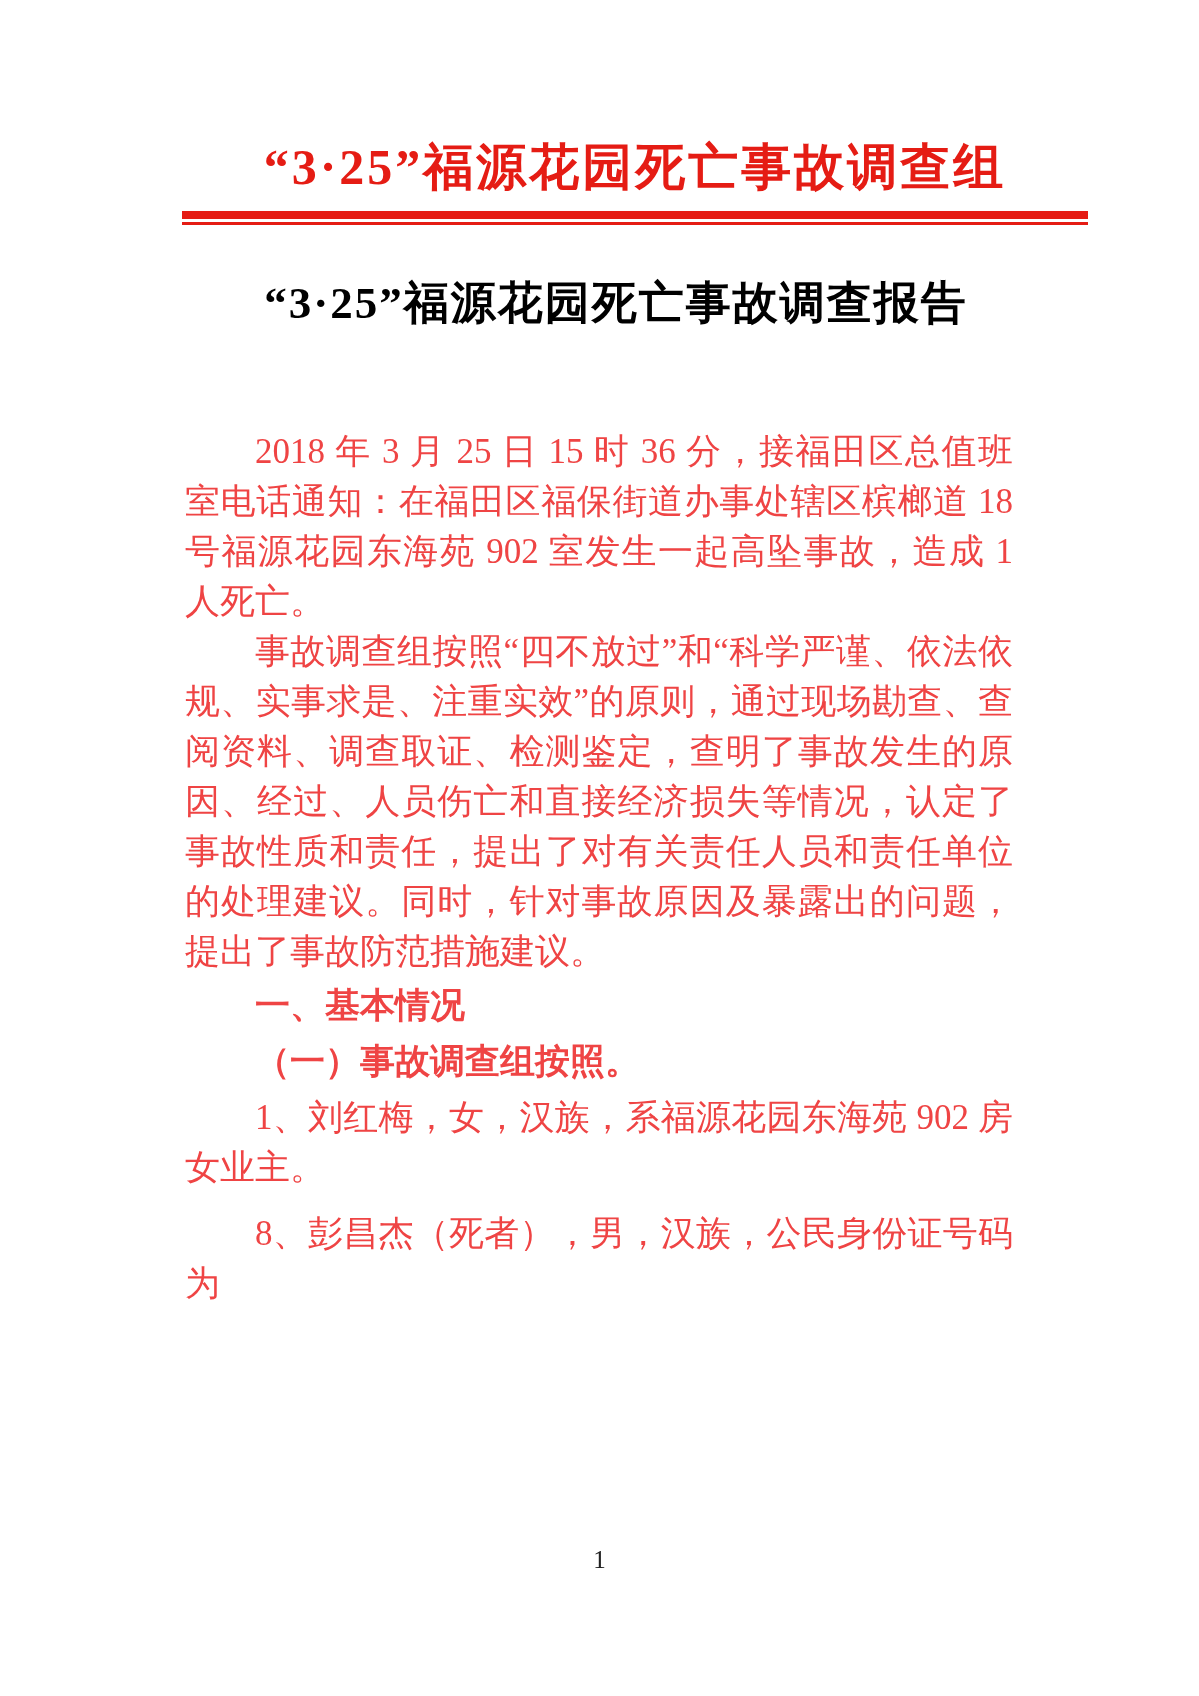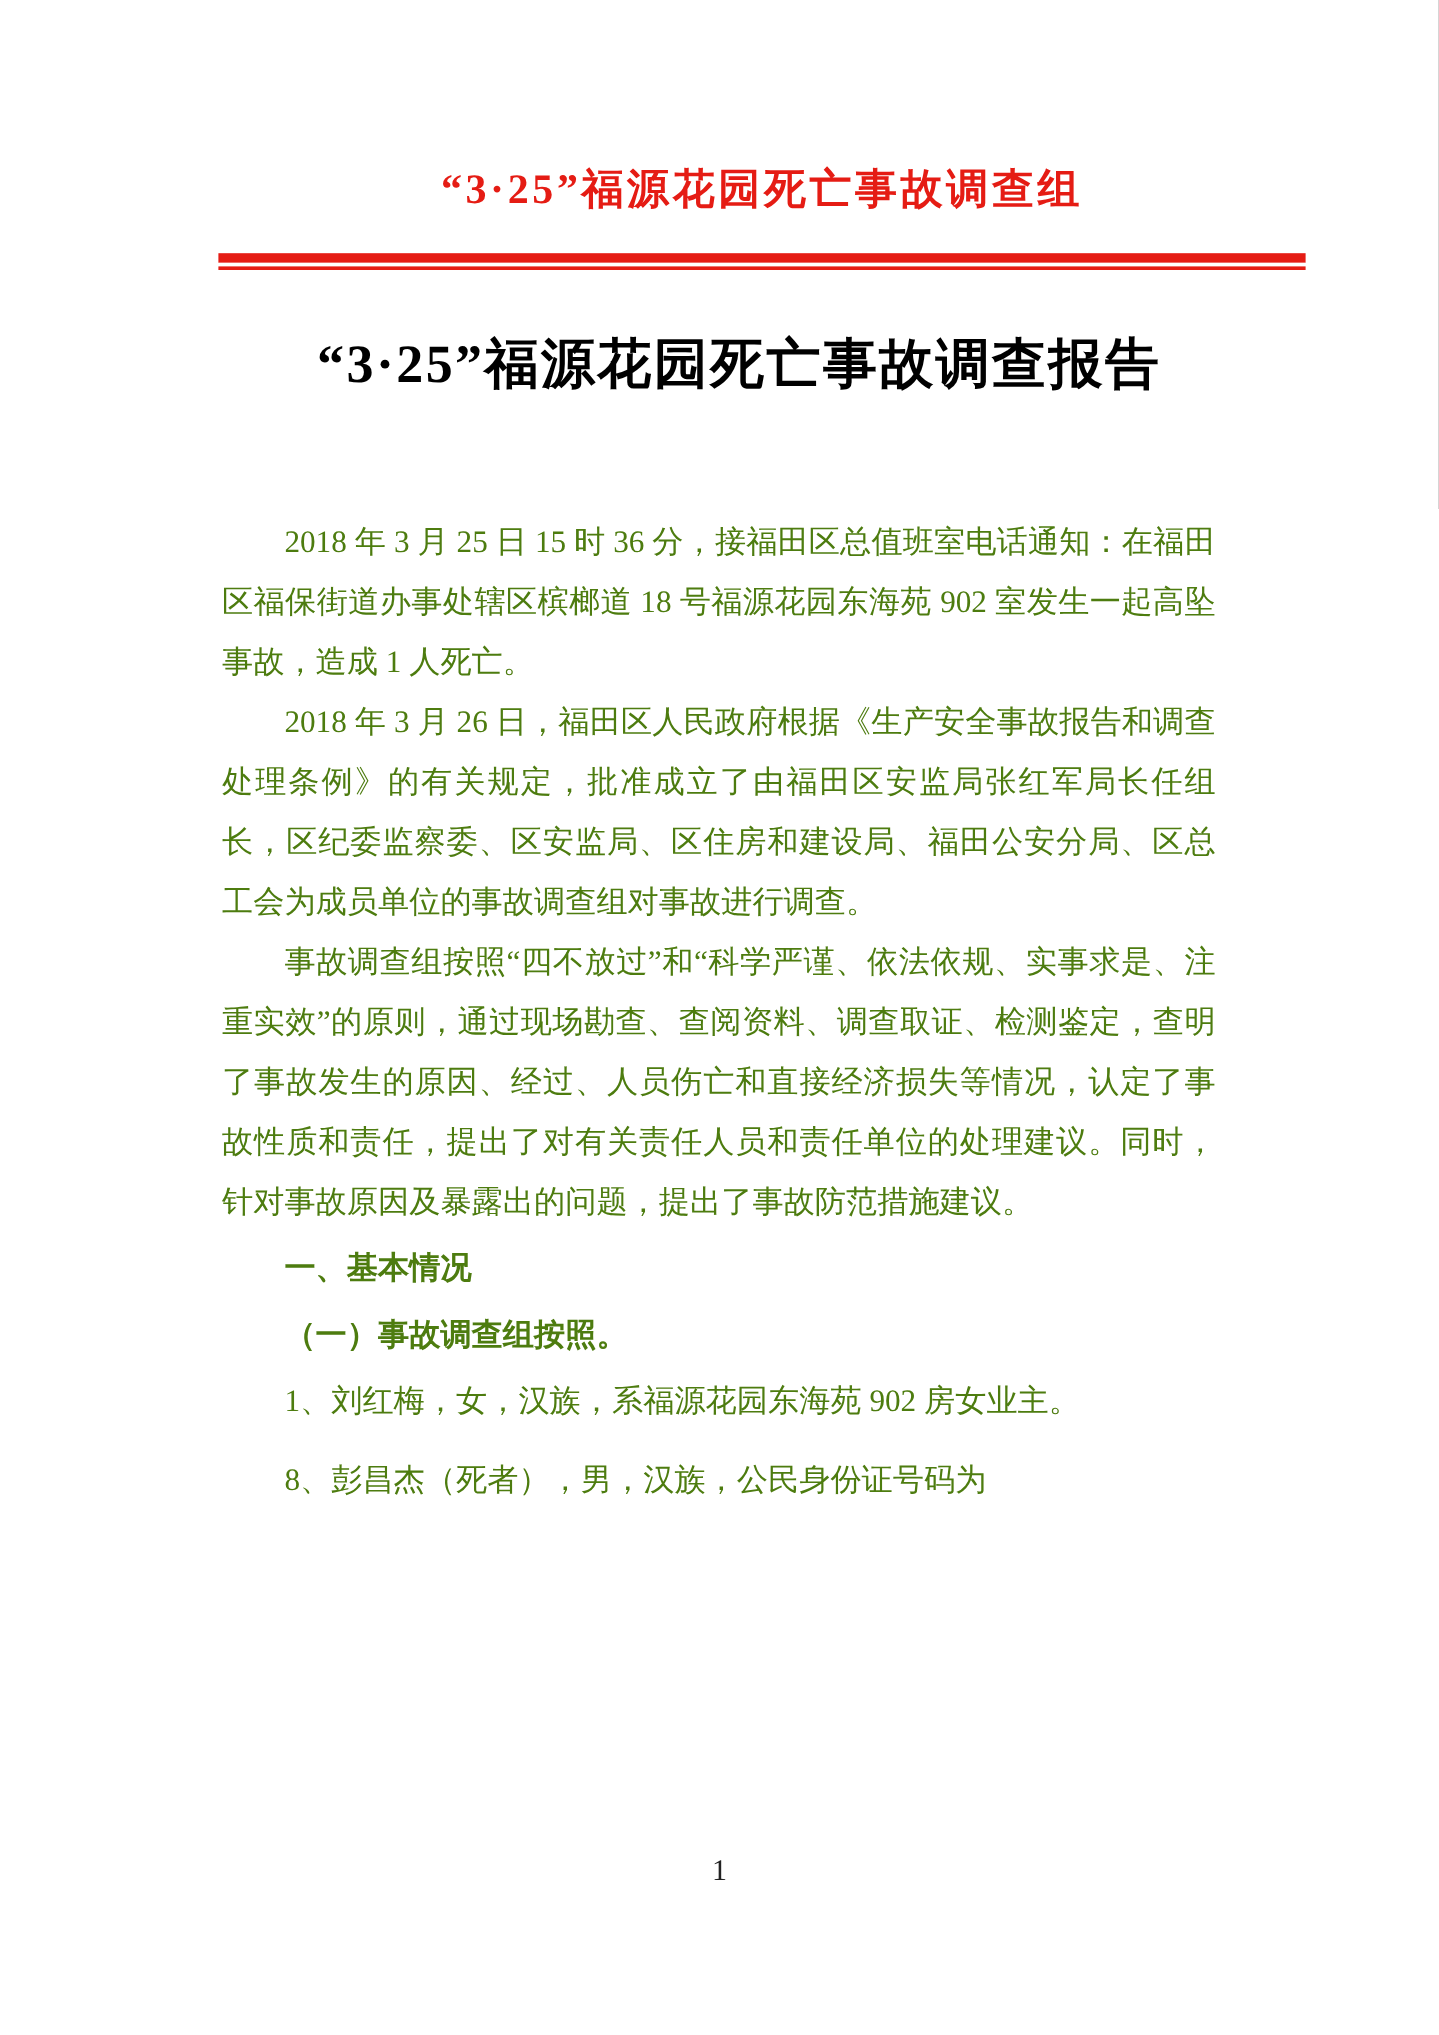--- a/index.html
+++ b/index.html
@@ -13,21 +13,21 @@
     color: #1a1a1a;
     overflow: hidden;
   }
   
   .letterhead-title {
     position: absolute;
     top: 134px;
     left: 182px;
     width: 906px;
     text-align: center;
-    font-size: 35px;
+    font-size: 50px;
     font-weight: bold;
     letter-spacing: 3px;
     color: #e51c14;
     white-space: nowrap;
   }
   .letterhead-rule {
     position: absolute;
     top: 211px;
     left: 182px;
     width: 906px;
@@ -47,24 +47,24 @@
     letter-spacing: 2px;
     color: #000000;
     white-space: nowrap;
   }
   
   .doc-body {
     position: absolute;
     top: 427px;
     left: 185px;
     width: 828px;
-    font-size: 26px;
+    font-size: 35px;
     line-height: 50px;
     text-align: justify;
-    color: #4d7c0f;
+    color: #ef4444;
   }
   .doc-body p {
     margin: 0;
     text-indent: 2em;
   }
   .doc-body p.heading {
     font-family: Liberation Mono, monospace;
     font-weight: bold;
     margin-top: 6px;
   }
@@ -91,21 +91,20 @@
   <div class="letterhead-rule">
     <div class="rule-thick"></div>
     <div class="rule-gap"></div>
     <div class="rule-thin"></div>
   </div>
 
   <h1 class="doc-title">“3·25”福源花园死亡事故调查报告</h1>
 
   <div class="doc-body">
     <p>2018 年 3 月 25 日 15 时 36 分，接福田区总值班室电话通知：在福田区福保街道办事处辖区槟榔道 18 号福源花园东海苑 902 室发生一起高坠事故，造成 1 人死亡。</p>
-    <p>2018 年 3 月 26 日，福田区人民政府根据《生产安全事故报告和调查处理条例》的有关规定，批准成立了由福田区安监局张红军局长任组长，区纪委监察委、区安监局、区住房和建设局、福田公安分局、区总工会为成员单位的事故调查组对事故进行调查。</p>
     <p>事故调查组按照“四不放过”和“科学严谨、依法依规、实事求是、注重实效”的原则，通过现场勘查、查阅资料、调查取证、检测鉴定，查明了事故发生的原因、经过、人员伤亡和直接经济损失等情况，认定了事故性质和责任，提出了对有关责任人员和责任单位的处理建议。同时，针对事故原因及暴露出的问题，提出了事故防范措施建议。</p>
     <p class="heading">一、基本情况</p>
     <p class="heading">（一）事故调查组按照。</p>
     <p class="item">1、刘红梅，女，汉族，系福源花园东海苑 902 房女业主。</p>
     <p class="item item-last">8、彭昌杰（死者），男，汉族，公民身份证号码为</p>
   </div>
 
   <div class="page-number">1</div>
 
 </div>

